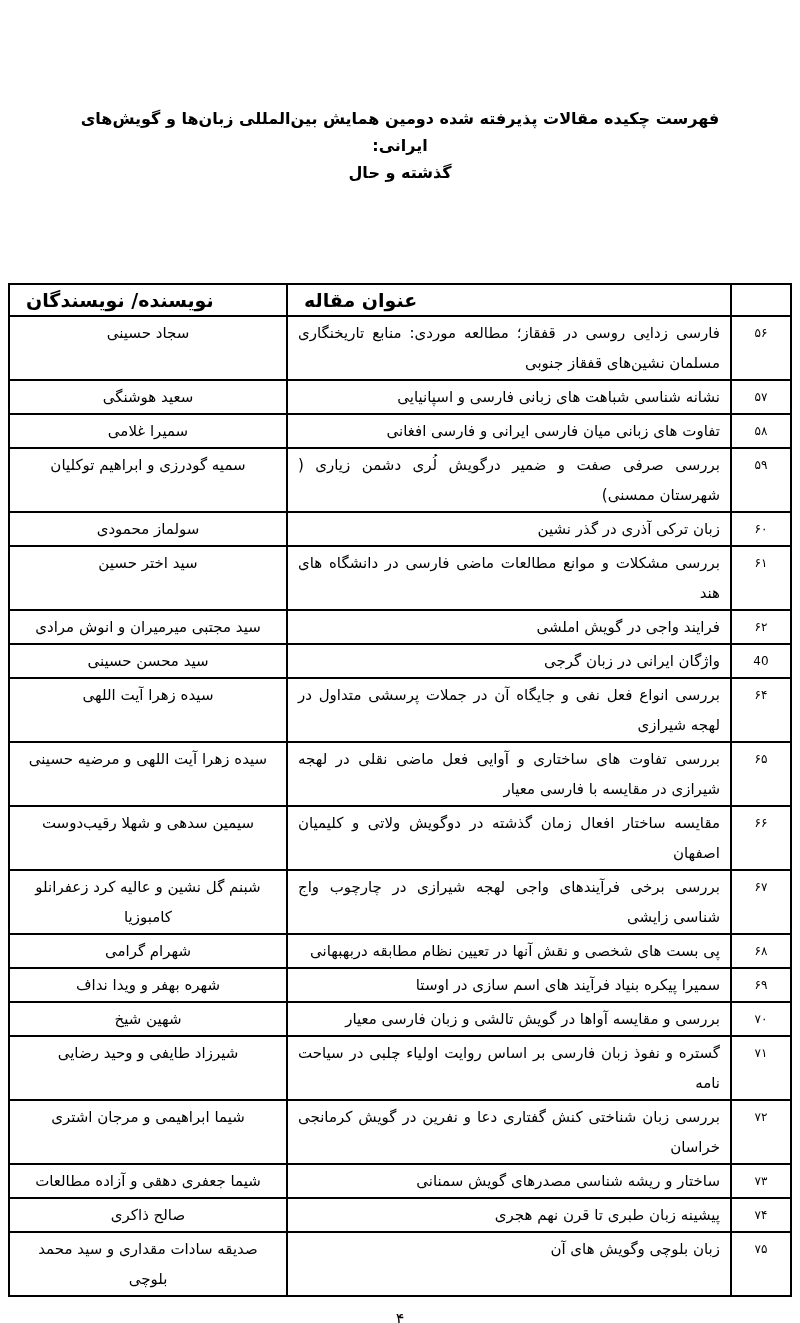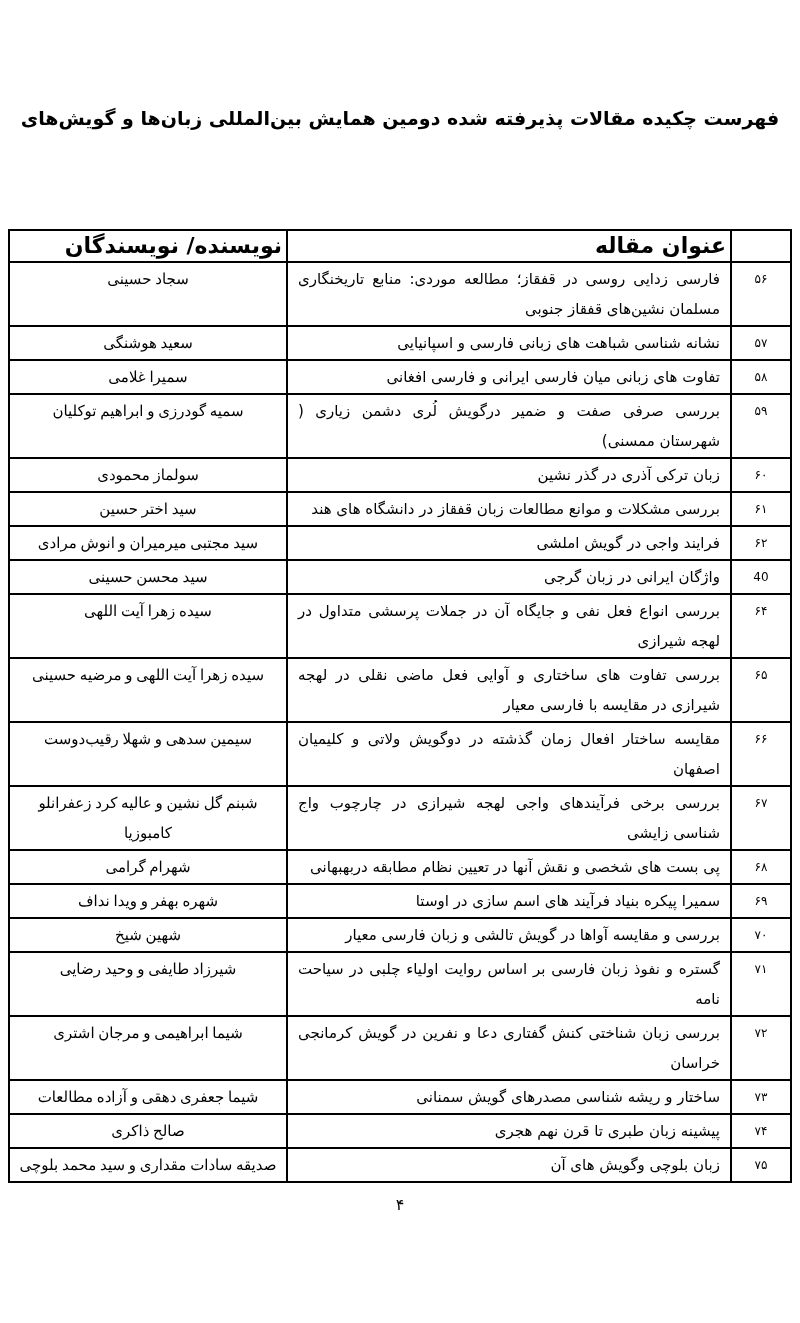--- a/index.html
+++ b/index.html
@@ -15,41 +15,41 @@
   .page {
     width: 800px;
     height: 1323px;
     position: relative;
     direction: rtl;
   }
   .doc-title {
     margin-top: 105px;
     text-align: center;
     font-weight: bold;
-    font-size: 19px;
+    font-size: 16px;
     line-height: 27px;
   }
   table.articles {
     border-collapse: collapse;
     width: 782px;
     margin: 97px auto 0 auto;
     table-layout: fixed;
   }
   table.articles th,
   table.articles td {
     border: 2px solid #000000;
     vertical-align: top;
   }
   th.h-author, th.h-title, th.h-num {
     font-weight: bold;
-    font-size: 22px;
-    text-align: right;
+    font-size: 19px;
+    text-align: left;
     height: 30px;
     line-height: 30px;
-    padding: 0 4px;
+    padding: 0 16px;
   }
   col.c-num    { width: 60px; }
   col.c-title  { width: 444px; }
   col.c-author { width: 278px; }
   td.num {
     text-align: center;
     font-size: 12px;
     line-height: 30px;
     padding: 1px 4px;
   }
@@ -58,35 +58,36 @@
     font-size: 15px;
     line-height: 30px;
     padding: 1px 10px;
     margin-left: 25px;
   }
   td.author {
     text-align: center;
     font-size: 15px;
     line-height: 30px;
     padding: 1px 8px;
-    font-family: Liberation Serif, serif;
   }
   .page-number {
     text-align: center;
     font-size: 16px;
     margin-top: 12px;
   }
 </style>
 </head>
 <body>
 
 <div class="page">
 
   <div class="doc-title">
     <div>فهرست چکیده مقالات پذیرفته شده دومین همایش بین‌المللی زبان‌ها و گویش‌های</div>
+    <div>ایرانی:</div>
+    <div>گذشته و حال</div>
   </div>
 
   <table class="articles">
     <colgroup>
       <col class="c-num">
       <col class="c-title">
       <col class="c-author">
     </colgroup>
     <thead>
       <tr>
@@ -121,21 +122,21 @@
   </tr>
 
   <tr>
     <td class="num">۶۰</td>
     <td class="title">زبان ترکی آذری در گذر نشین</td>
     <td class="author">سولماز محمودی</td>
   </tr>
 
   <tr>
     <td class="num">۶۱</td>
-    <td class="title">بررسی مشکلات و موانع مطالعات زبان قفقاز در دانشگاه های هند</td>
+    <td class="title">بررسی مشکلات و موانع مطالعات ماضی فارسی در دانشگاه های هند</td>
     <td class="author">سید اختر حسین</td>
   </tr>
 
   <tr>
     <td class="num">۶۲</td>
     <td class="title">فرایند واجی در گویش املشی</td>
     <td class="author">سید مجتبی میرمیران و انوش مرادی</td>
   </tr>
 
   <tr>

